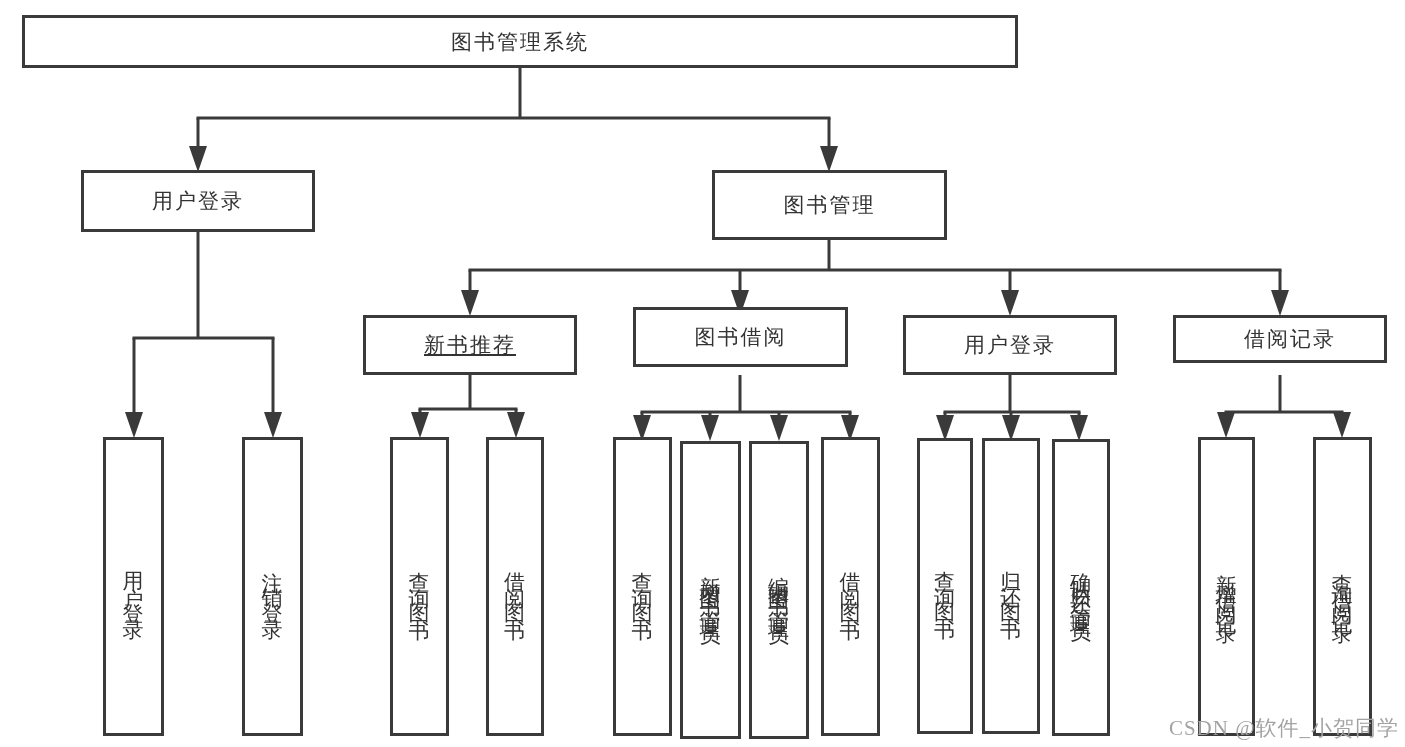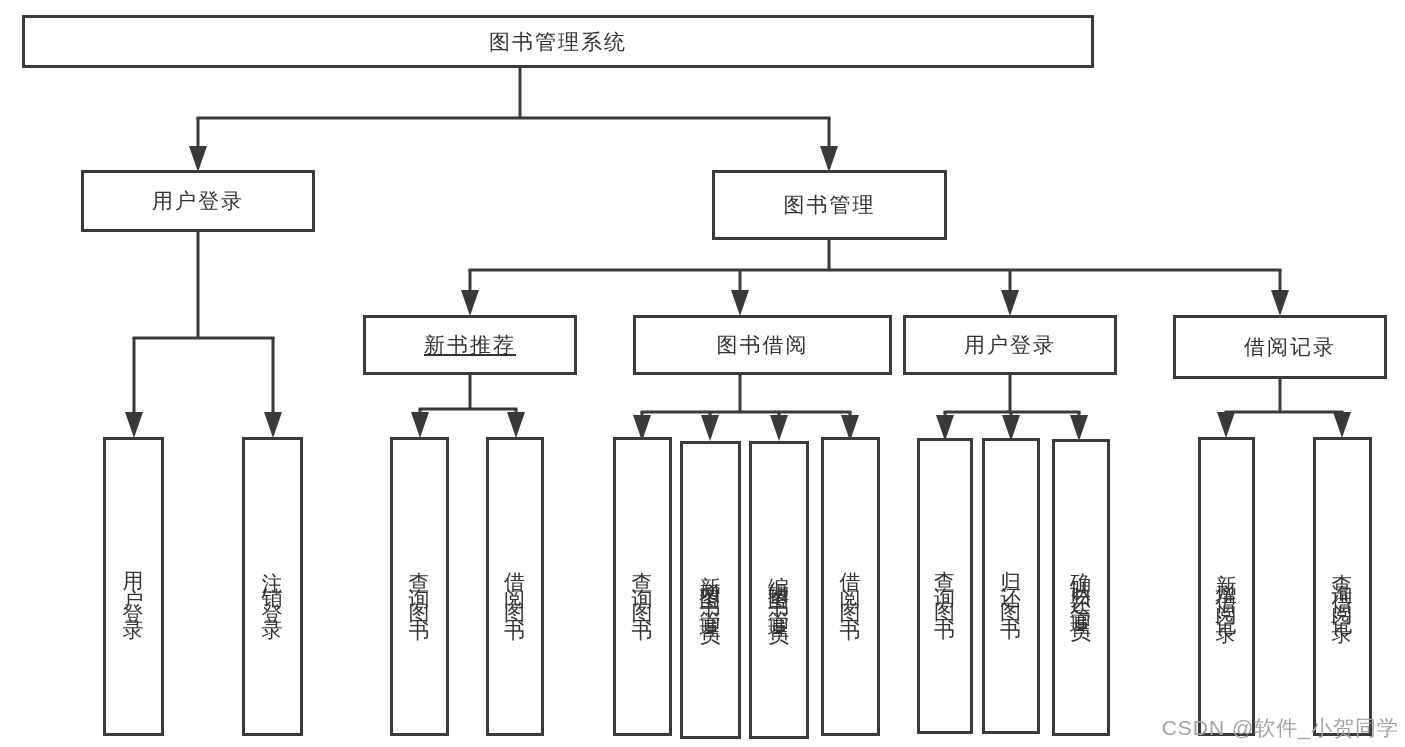--- a/index.html
+++ b/index.html
@@ -49,20 +49,21 @@
 
   .watermark {
     position: absolute;
     right: 6px;
     bottom: 5px;
     font-size: 21px;
     color: var(--watermark);
     letter-spacing: 1px;
     z-index: 6;
     white-space: nowrap;
+    font-family: Liberation Serif, serif;
   }
 </style>
 </head>
 <body>
 
 <div class="canvas">
 
   <svg class="connector" viewBox="0 0 1405 747" xmlns="http://www.w3.org/2000/svg" aria-hidden="true">
 
     <line x1="520" y1="68" x2="520" y2="118"></line>
@@ -118,29 +119,29 @@
     <path class="arrow" d="M1070,415 L1088,415 L1079,441 Z"></path>
 
     <line x1="1280" y1="375" x2="1280" y2="412"></line>
     <line x1="1224.5" y1="412" x2="1343.5" y2="412"></line>
     <line x1="1226" y1="412" x2="1226" y2="415"></line>
     <line x1="1342" y1="412" x2="1342" y2="415"></line>
     <path class="arrow" d="M1217,412 L1235,412 L1226,438 Z"></path>
     <path class="arrow" d="M1333,412 L1351,412 L1342,438 Z"></path>
   </svg>
 
-  <div class="node" style="left:22px; top:15px; width:1072px; height:53px;font-family:Liberation Mono, monospace;">图书管理系统</div>
+  <div class="node" style="left:22px; top:15px; width:996px; height:53px;font-family:Liberation Mono, monospace;">图书管理系统</div>
 
   <div class="node" style="left:81px; top:170px; width:234px; height:62px;">用户登录</div>
   <div class="node" style="left:712px; top:170px; width:235px; height:70px;">图书管理</div>
 
   <div class="node" style="left:363px; top:315px; width:214px; height:60px;text-decoration:underline;">新书推荐</div>
-  <div class="node" style="left:633px; top:315px; width:259px; height:60px;">图书借阅</div>
+  <div class="node" style="left:633px; top:307px; width:215px; height:60px;">图书借阅</div>
   <div class="node" style="left:903px; top:315px; width:214px; height:60px;">用户登录</div>
-  <div class="node" style="left:1173px; top:315px; width:214px; height:64px;padding-left:20px;">借阅记录</div>
+  <div class="node" style="left:1173px; top:315px; width:214px; height:48px;padding-left:20px;">借阅记录</div>
 
   <div class="node leaf" style="left:103px; top:437px; width:61px; height:299px;">用户登录</div>
   <div class="node leaf" style="left:242px; top:437px; width:61px; height:299px;">注销登录</div>
 
   <div class="node leaf" style="left:390px; top:437px; width:59px; height:299px;">查询图书</div>
   <div class="node leaf" style="left:486px; top:437px; width:58px; height:299px;">借阅图书</div>
 
   <div class="node leaf" style="left:613px; top:437px; width:59px; height:299px;">查询图书</div>
   <div class="node leaf chars9" style="left:680px; top:441px; width:61px; height:298px;">新增图书（管理员）</div>
   <div class="node leaf chars9" style="left:749px; top:441px; width:60px; height:298px;">编辑图书（管理员）</div>

